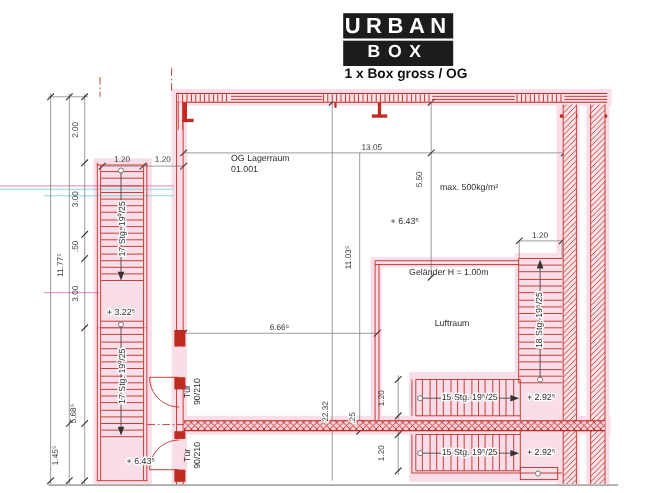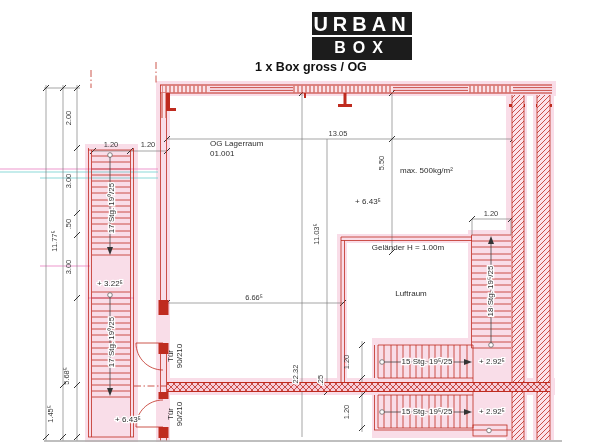--- a/index.html
+++ b/index.html
@@ -3,21 +3,21 @@
 <meta charset="utf-8">
 <style>
   html,body{margin:0;padding:0;background:#fff;}
   .stage{position:relative;width:600px;height:448px;background:#fff;overflow:hidden;
          font-family:"Liberation Sans",sans-serif;}
   .logo{position:absolute;left:312px;top:12px;width:100px;height:48px;background:#1c1c1c;
         color:#fff;display:flex;flex-direction:column;align-items:center;justify-content:center;}
   .logo-top{font-size:20px;font-weight:bold;letter-spacing:5px;line-height:22px;
             border-bottom:2px solid #fff;padding:0 2px;}
   .logo-bottom{font-size:16px;font-weight:bold;letter-spacing:7px;line-height:22px;}
-  .subtitle{position:absolute;left:255px;top:60px;width:170px;text-align:left;
+  .subtitle{position:absolute;left:255px;top:60px;width:170px;text-align:right;
             font-size:12.5px;font-weight:bold;color:#111;}
   svg{position:absolute;left:0;top:0;}
   .w{stroke:#bf2b1f;stroke-width:1;fill:none;}
   .wt{stroke:#bf2b1f;stroke-width:.8;fill:none;}
   .wf{fill:#bf2b1f;stroke:none;}
   .dim{stroke:#808080;stroke-width:.7;fill:none;}
   .tick{stroke:#333;stroke-width:1;fill:none;}
   .gray{stroke:#aaa;stroke-width:1.6;fill:none;}
   .walk{stroke:#444;stroke-width:.8;fill:none;}
   .arr{fill:#333;stroke:none;}

